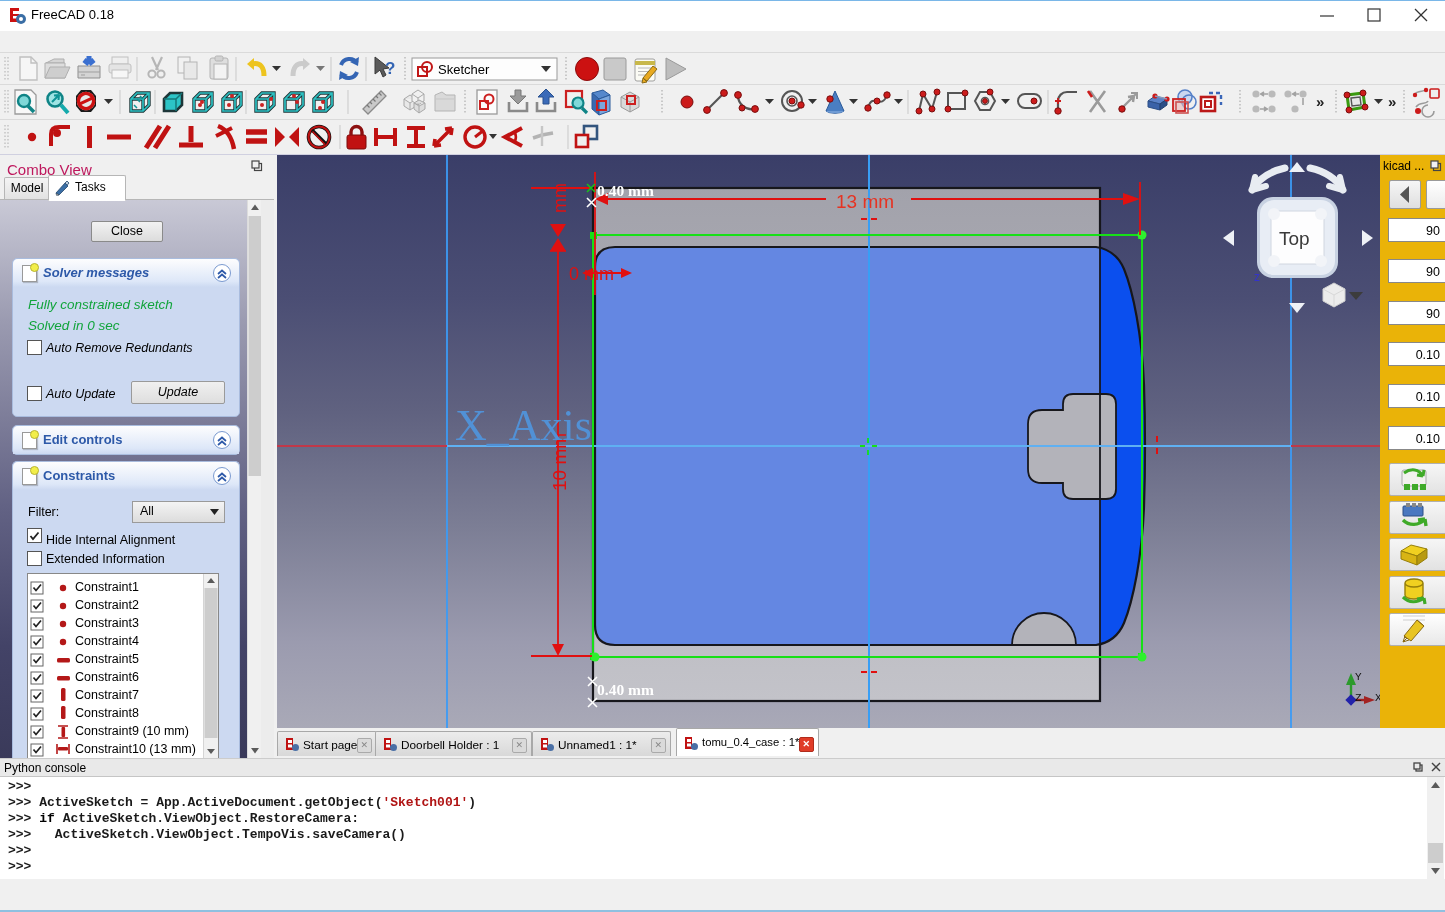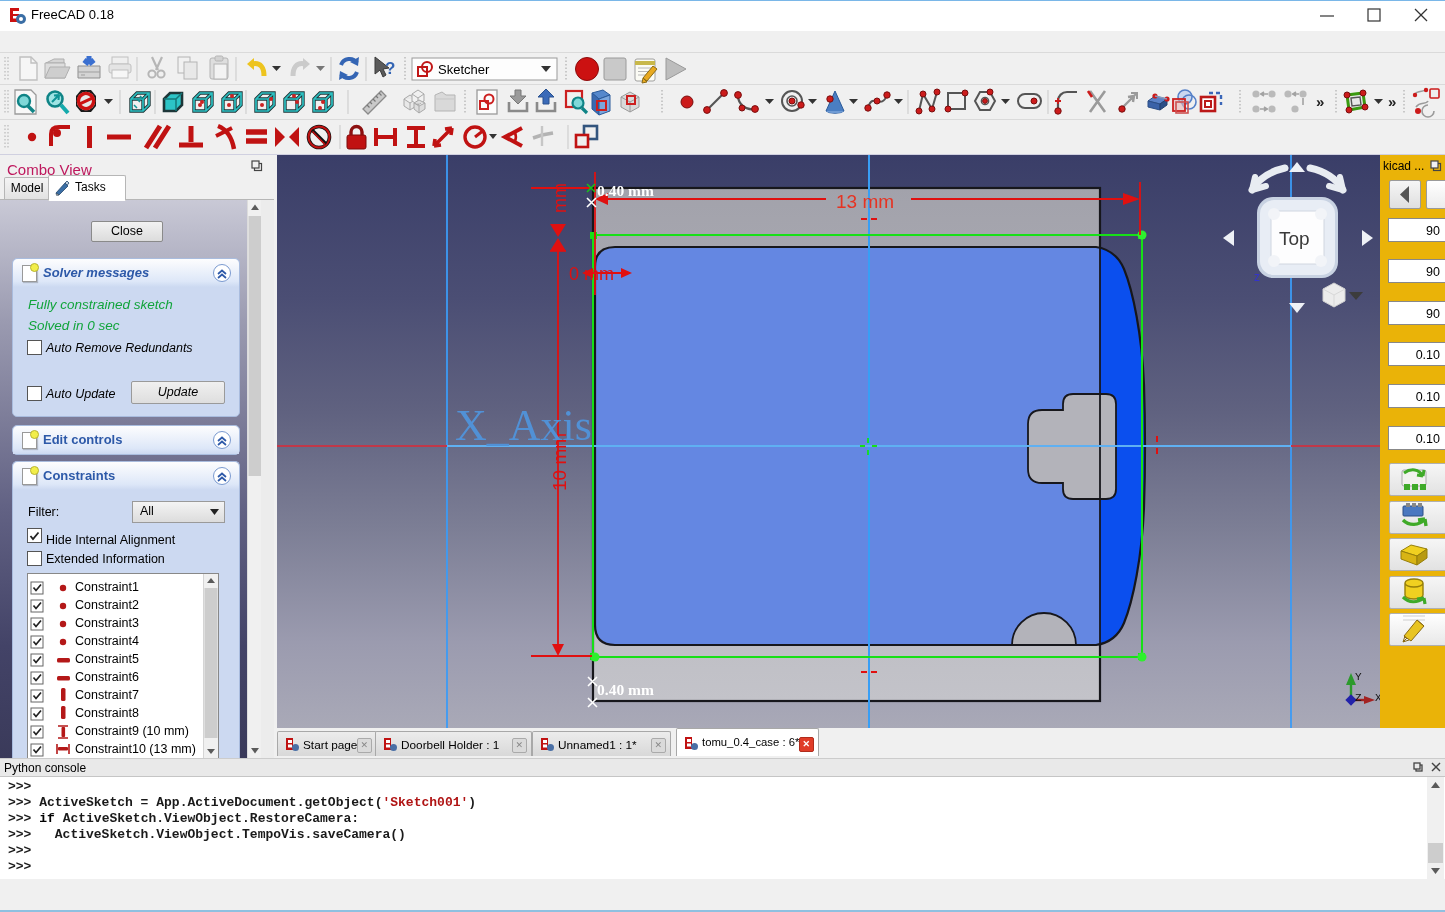--- a/index.html
+++ b/index.html
@@ -900,21 +900,21 @@
         <span class="tabtext">Doorbell Holder : 1</span>
         <span class="tabx"></span>
       </div>
     <div class="mditab" style="left:255px;width:139px">
         <span class="fcico"></span>
         <span class="tabtext">Unnamed1 : 1*</span>
         <span class="tabx"></span>
       </div>
     <div class="mditab active" style="left:399px;width:143px">
         <span class="fcico"></span>
-        <span class="tabtext">tomu_0.4_case : 6*</span>
+        <span class="tabtext">tomu_0.4_case : 1*</span>
         <span class="tabx xred"></span>
       </div>
   </div>
   <div class="abs" id="pytitle">
       <div style="position:absolute;left:4px;top:2px;font-size:12px">Python console</div>
     <svg style="position:absolute;left:1413px;top:3px" width="28" height="11" viewBox="0 0 28 11">
       <rect x="3" y="3" width="6" height="6" fill="none" stroke="#444" stroke-width="1.3"></rect>
       <rect x="1" y="1" width="6" height="6" fill="#e9e9e9" stroke="#444" stroke-width="1.3"></rect>
       <line x1="19" y1="1" x2="27" y2="9" stroke="#444" stroke-width="1.4"></line>
       <line x1="27" y1="1" x2="19" y2="9" stroke="#444" stroke-width="1.4"></line>

